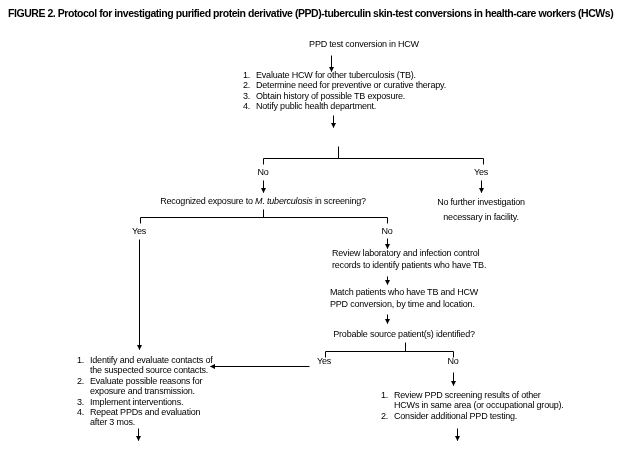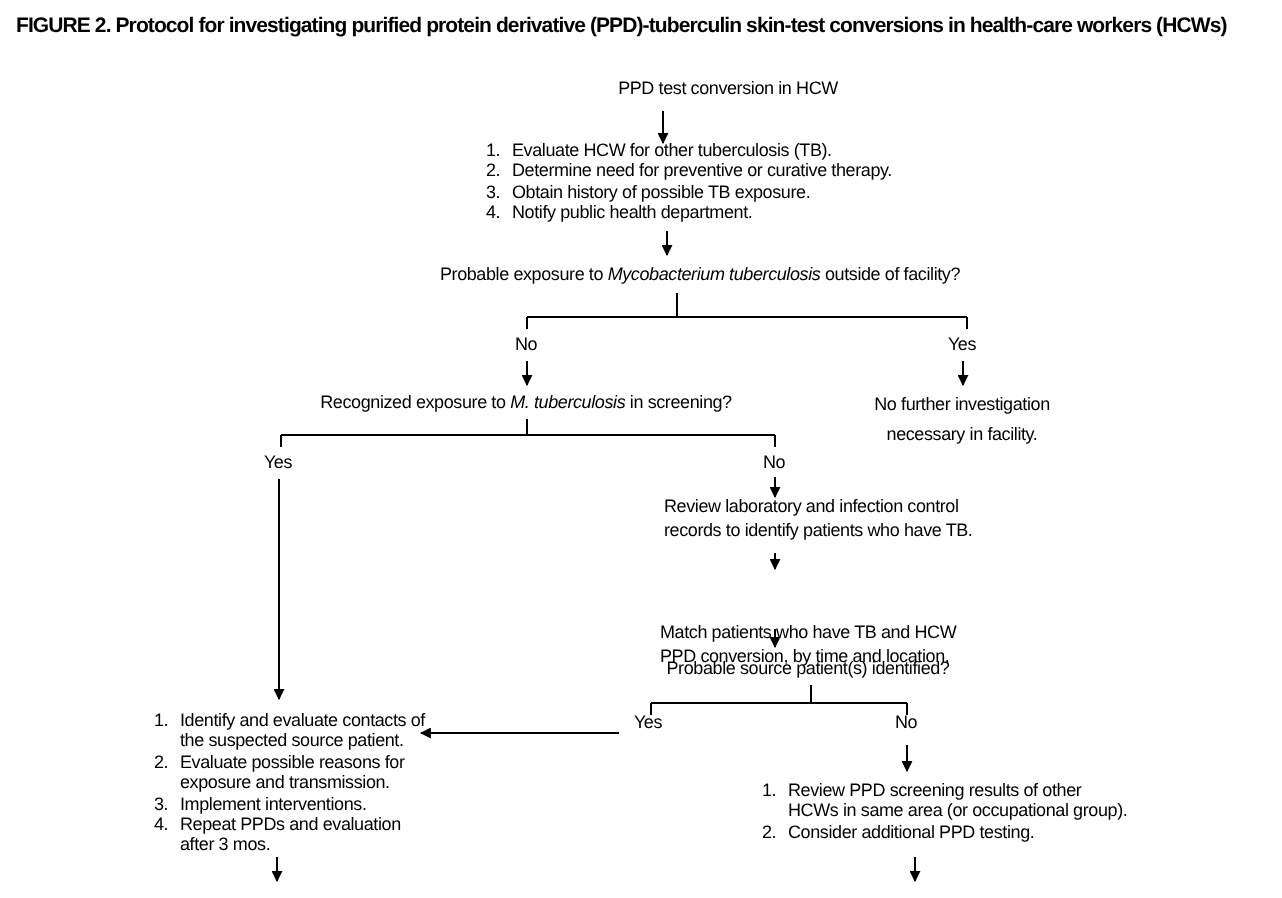--- a/index.html
+++ b/index.html
@@ -85,23 +85,20 @@
         </span>
     </div>
     <div class="step">
       <span class="num">4.</span>
       <span class="txt">
           <span class="ln">Notify public health department.</span>
         </span>
     </div>
   </div>
 
-  <div class="node ctr" style="left:350px; top:132px;">
-    <span>Probable exposure to </span><span class="ital">Mycobacterium tuberculosis</span><span> outside of facility?</span>
-  </div>
 
   <div class="lbl" style="left:263px; top:167px;">No</div>
   <div class="lbl" style="left:481px; top:167px;">Yes</div>
 
   <div class="node ctr" style="left:263px; top:196px;">
     <span>Recognized exposure to </span><span class="ital">M. tuberculosis</span><span> in screening?</span>
   </div>
 
   <div class="node ctr lines2 lh15" style="left:481px; top:195px;">
     <span class="ln">No further investigation</span>
@@ -109,38 +106,38 @@
   </div>
 
   <div class="lbl" style="left:139px; top:226px;">Yes</div>
   <div class="lbl" style="left:387px; top:226px;">No</div>
 
   <div class="node lines2 lh115" style="left:332px; top:248px;">
     <span class="ln">Review laboratory and infection control</span>
     <span class="ln">records to identify patients who have TB.</span>
   </div>
 
-  <div class="node lines2 lh115" style="left:330px; top:287px;margin-top:24px;">
+  <div class="node lines2 lh115" style="left:330px; top:287px;">
     <span class="ln">Match patients who have TB and HCW</span>
     <span class="ln">PPD conversion, by time and location.</span>
   </div>
 
   <div class="node ctr" style="left:404px; top:329px;">
     <span>Probable source patient(s) identified?</span>
   </div>
 
   <div class="lbl" style="left:324px; top:356px;">Yes</div>
   <div class="lbl" style="left:453px; top:356px;">No</div>
 
   <div class="node steps" style="left:77px; top:355px;">
     <div class="step">
       <span class="num">1.</span>
       <span class="txt">
         <span class="ln">Identify and evaluate contacts of</span>
-        <span class="ln">the suspected source patient.</span>
+        <span class="ln">the suspected source contacts.</span>
       </span>
     </div>
     <div class="step">
       <span class="num">2.</span>
       <span class="txt">
         <span class="ln">Evaluate possible reasons for</span>
         <span class="ln">exposure and transmission.</span>
       </span>
     </div>
     <div class="step">

